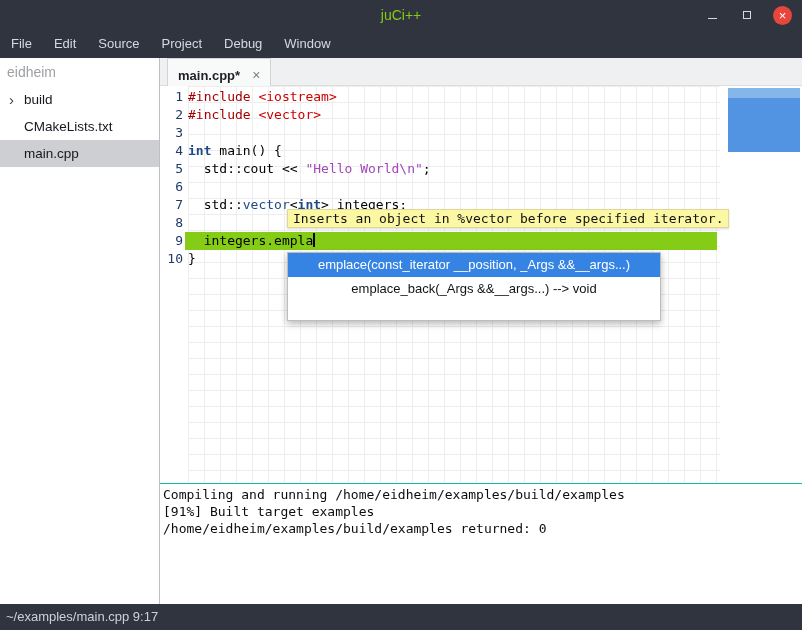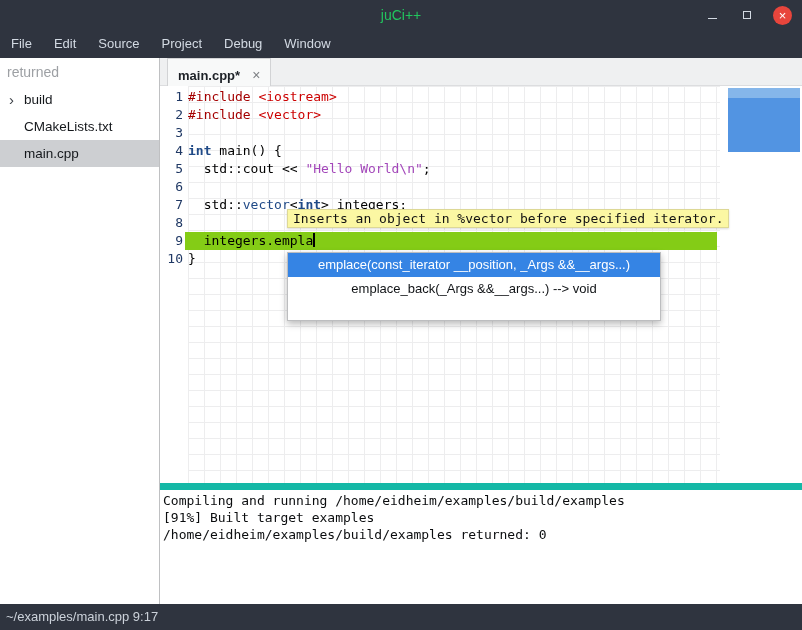--- a/index.html
+++ b/index.html
@@ -6,21 +6,21 @@
   html,body { width:802px; height:630px; }
   body {
     position:relative; overflow:hidden; background:#ffffff;
     font-family:"Liberation Sans","DejaVu Sans",sans-serif; font-size:13px;
     --titlebar-bg:#2f343f; --accent:#3584e4; --close-red:#e8453c;
     --tooltip-bg:#fbf7a3; --selected-bg:#cdcfd2; --line-number:#1f3864;
     --sb-blue:#5294e2; --sb-blue-light:#85b6ea;
   }
   
   .titlebar { position:absolute; left:0; top:0; width:802px; height:30px; background:var(--titlebar-bg); }
-  .window-title { position:absolute; left:0; top:0; width:100%; text-align:center; line-height:30px; color:#22c55e; font-size:14px; }
+  .window-title { position:absolute; left:0; top:0; width:100%; text-align:center; line-height:30px; color:#84cc16; font-size:14px; }
   .win-controls { position:absolute; right:10px; top:0; height:30px; display:flex; align-items:center; gap:17px; }
   .win-btn { width:18px; height:18px; display:flex; align-items:center; justify-content:center; position:relative; }
   .min-glyph { display:block; width:9px; height:1.5px; background:#d3dae3; margin-top:7px; }
   .restore-glyph { display:block; width:8px; height:8px; border:1.5px solid #d3dae3; }
   .close-btn { width:19px; height:19px; border-radius:50%; background:var(--close-red); color:#ffffff; display:flex; align-items:center; justify-content:center; font-size:13px; line-height:19px; }
   
   .menubar { position:absolute; left:0; top:30px; width:802px; height:28px; background:var(--titlebar-bg); display:flex; align-items:center; }
   .menu-item { padding:0 11px; line-height:28px; color:#d3dae3; }
   
   .sidebar { position:absolute; left:0; top:58px; width:160px; height:546px; background:#ffffff; border-right:1px solid #bfc0c2; }
@@ -49,21 +49,21 @@
   .tok-keyword { font-weight:bold; }
   .cursor { display:inline-block; width:1.5px; height:14px; background:#000; vertical-align:-2px; }
   
   .tooltip { position:absolute; left:287px; top:209px; z-index:20; background:var(--tooltip-bg); border:1px solid #ddd896;
     padding:1px 5px; font-family:"DejaVu Sans Mono",monospace; font-size:13px; color:#111; white-space:nowrap; box-shadow:0 1px 2px rgba(0,0,0,0.15); }
   .autocomplete { position:absolute; left:287px; top:252px; z-index:30; width:374px; background:#ffffff;
     border:1px solid #bcbdbf; box-shadow:0 3px 7px rgba(0,0,0,0.28); padding-bottom:19px; }
   .ac-item { height:24px; line-height:24px; padding:0 6px; white-space:nowrap; overflow:hidden; color:#101316; font-size:13px;text-align:center; }
   .ac-item.selected { background:var(--accent); color:#ffffff; }
   
-  .terminal { position:absolute; left:160px; top:483px; width:642px; height:121px; background:#ffffff; border-top:7px solid #14b8a6;
+  .terminal { position:absolute; left:160px; top:483px; width:642px; height:121px; background:#ffffff; border-top:1px solid #14b8a6;
     font-family:"DejaVu Sans Mono",monospace; font-size:13px; line-height:17px; padding:2px 3px; color:#0b0d0f; }
   .term-line { white-space:pre; }
   
   .statusbar { position:absolute; left:0; top:604px; width:802px; height:26px; background:var(--titlebar-bg); color:#ccd2da; line-height:26px; padding-left:6px; font-size:13px; }
 </style>
 </head>
 <body style="--titlebar-bg: #2f343f; --accent: #3584e4; --close-red: #e8453c; --tooltip-bg: #fbf7a3; --selected-bg: #cdcfd2; --line-number: #1f3864; --sb-blue: #5294e2; --sb-blue-light: #85b6ea;">
 
 <div class="titlebar">
   <div class="window-title">juCi++</div>
@@ -83,21 +83,21 @@
 <div class="menubar">
     <div class="menu-item">File</div>
     <div class="menu-item">Edit</div>
     <div class="menu-item">Source</div>
     <div class="menu-item">Project</div>
     <div class="menu-item">Debug</div>
     <div class="menu-item">Window</div>
   </div>
 
 <div class="sidebar">
-  <div class="sidebar-header">returned</div>
+  <div class="sidebar-header">eidheim</div>
   <div>
       <div class="tree-item"><span class="chevron">›</span><span class="tree-label">build</span></div>
       <div class="tree-item"><span class="tree-label">CMakeLists.txt</span></div>
       <div class="tree-item selected"><span class="tree-label">main.cpp</span></div>
     </div>
 </div>
 
 <div class="tabbar">
   <div class="tab">
     <span class="tab-label">main.cpp*</span>

